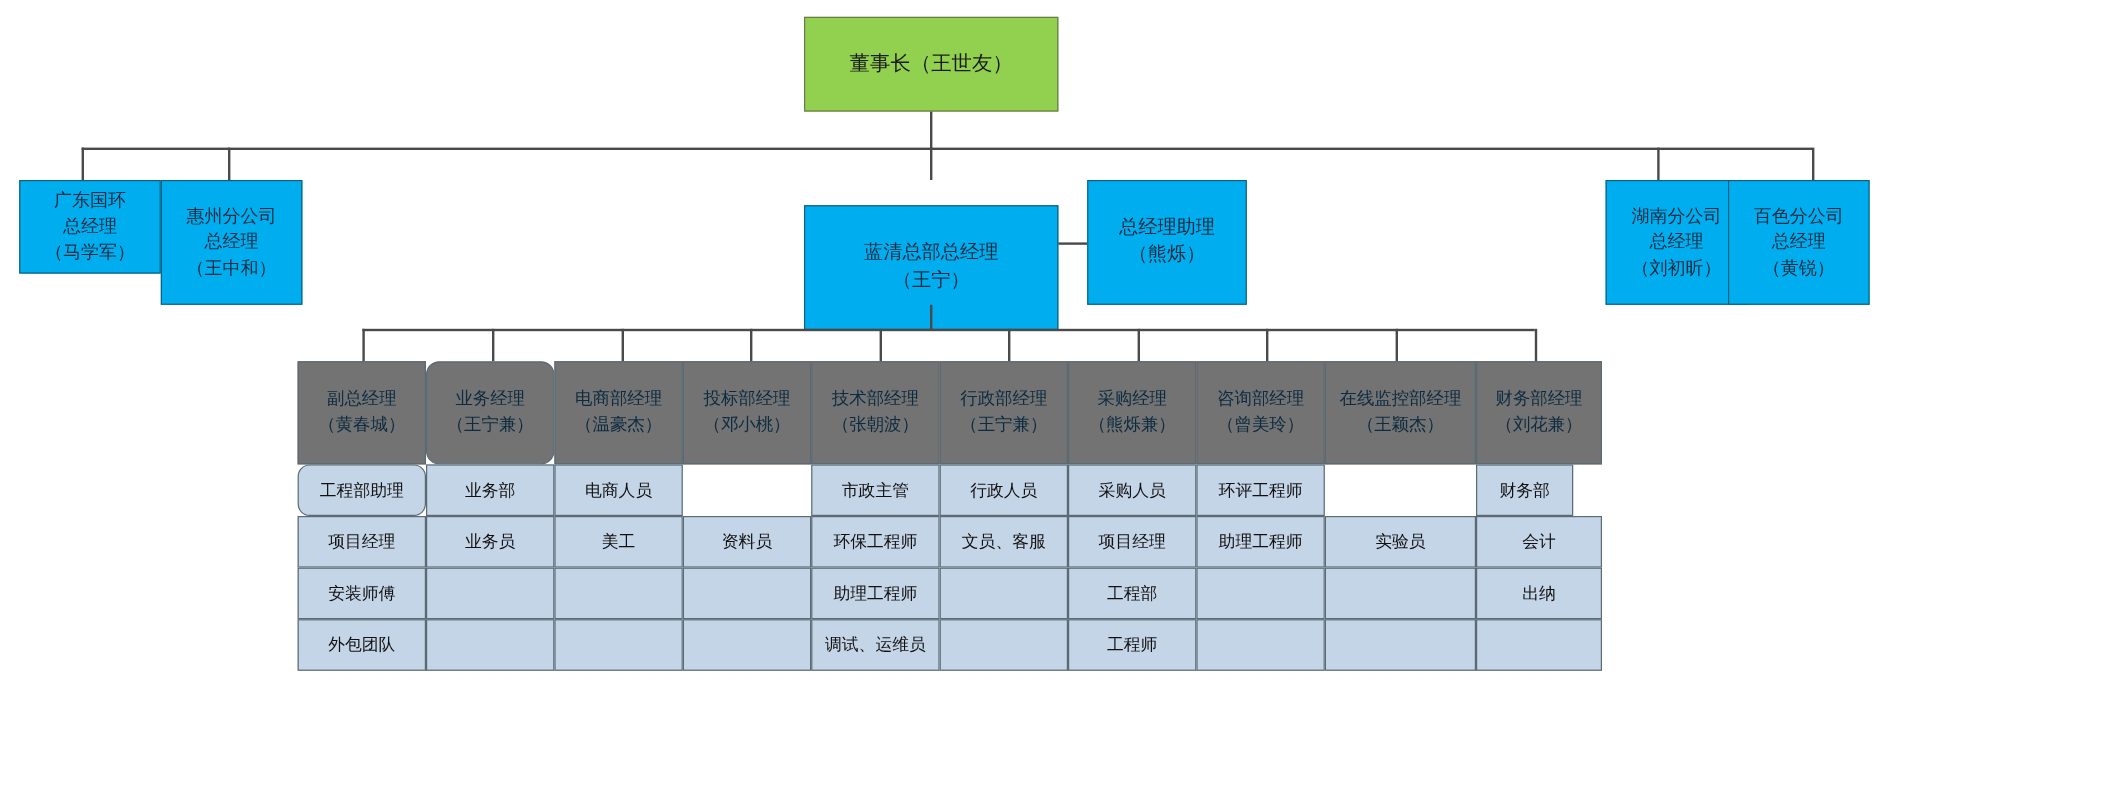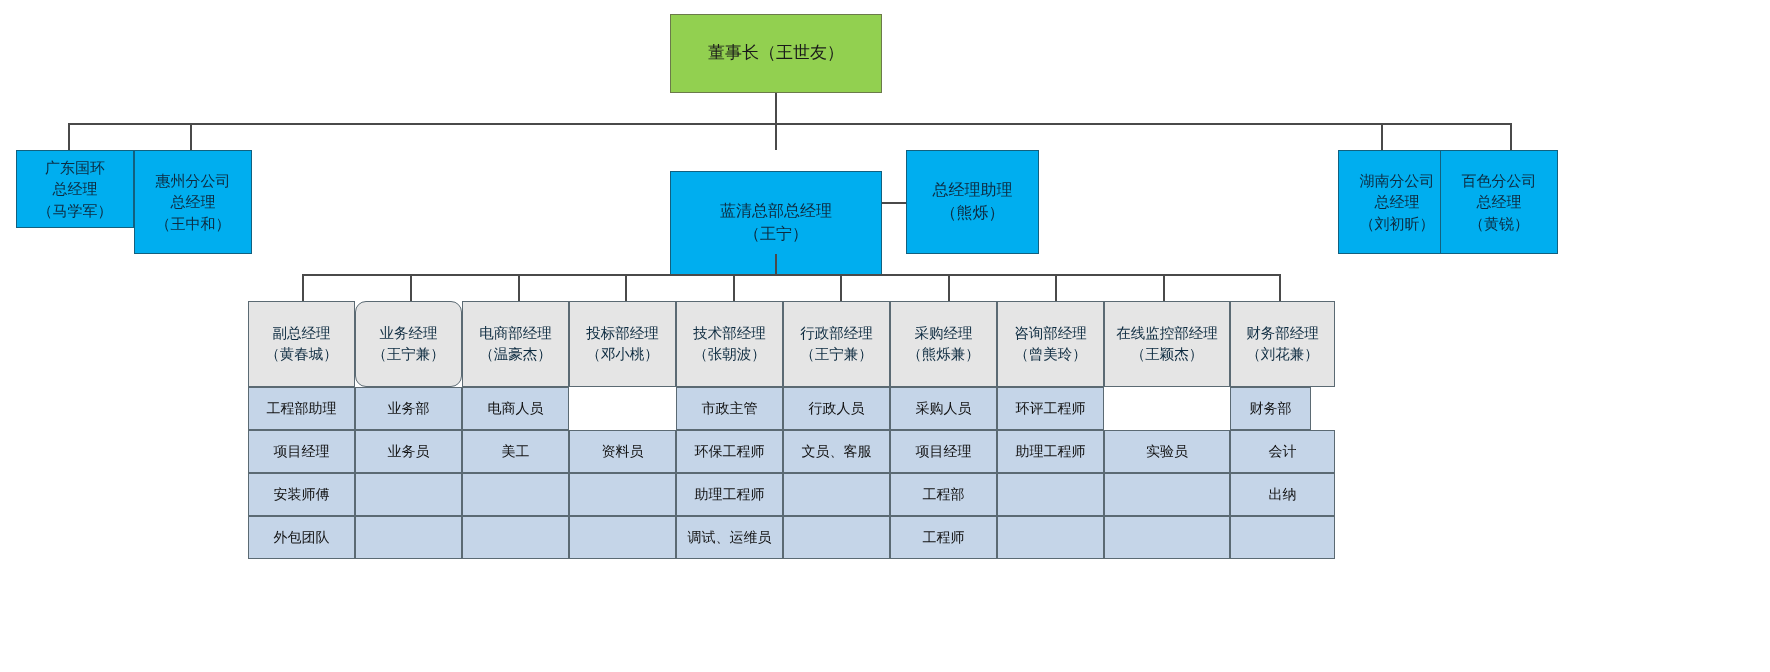--- a/index.html
+++ b/index.html
@@ -44,21 +44,21 @@
     font-size: 16px;
     color: #0d2b40;
   }
   .node-branch {
     background: #00aeef;
     border: 1px solid #12607f;
     font-size: 15px;
     color: #0d2b40;
   }
   .dept-head {
-    background: #e5e5e5;
+    background: #737373;
     border: 1px solid #5b6a73;
     font-size: 14.5px;
     color: #0d2b40;
   }
   .dept-cell {
     background: #c5d5e8;
     border: 1px solid #5b6a73;
     font-size: 14px;
     color: #111111;
   }
@@ -118,21 +118,21 @@
   <div class="line line-v" style="left:733px; top:274px; height:27px;"></div>
   <div class="line line-v" style="left:840px; top:274px; height:27px;"></div>
   <div class="line line-v" style="left:948px; top:274px; height:27px;"></div>
   <div class="line line-v" style="left:1055px; top:274px; height:27px;"></div>
   <div class="line line-v" style="left:1163px; top:274px; height:27px;"></div>
   <div class="line line-v" style="left:1279px; top:274px; height:27px;"></div>
 
   <div id="dept-grid" style="position: absolute; left: 248px; top: 301px; width: 1087px; height: 258px;">
       <div class="node dept-head" style="left: 0px; top: 0px; width: 107px; height: 86px;">副总经理
 （黄春城）</div>
-      <div class="node dept-cell" style="left: 0px; top: 86px; width: 107px; height: 43px;">工程部助理</div>
+      <div class="node dept-cell" style="left: 0px; top: 86px; width: 107px; height: 43px; border-radius: 10px;">工程部助理</div>
       <div class="node dept-cell" style="left: 0px; top: 129px; width: 107px; height: 43px;">项目经理</div>
       <div class="node dept-cell" style="left: 0px; top: 172px; width: 107px; height: 43px;">安装师傅</div>
       <div class="node dept-cell" style="left: 0px; top: 215px; width: 107px; height: 43px;">外包团队</div>
       <div class="node dept-head" style="left: 107px; top: 0px; width: 107px; height: 86px; border-radius: 11px;">业务经理
 （王宁兼）</div>
       <div class="node dept-cell" style="left: 107px; top: 86px; width: 107px; height: 43px;">业务部</div>
       <div class="node dept-cell" style="left: 107px; top: 129px; width: 107px; height: 43px;">业务员</div>
       <div class="node dept-cell" style="left: 107px; top: 172px; width: 107px; height: 43px;"></div>
       <div class="node dept-cell" style="left: 107px; top: 215px; width: 107px; height: 43px;"></div>
       <div class="node dept-head" style="left: 214px; top: 0px; width: 107px; height: 86px;">电商部经理

